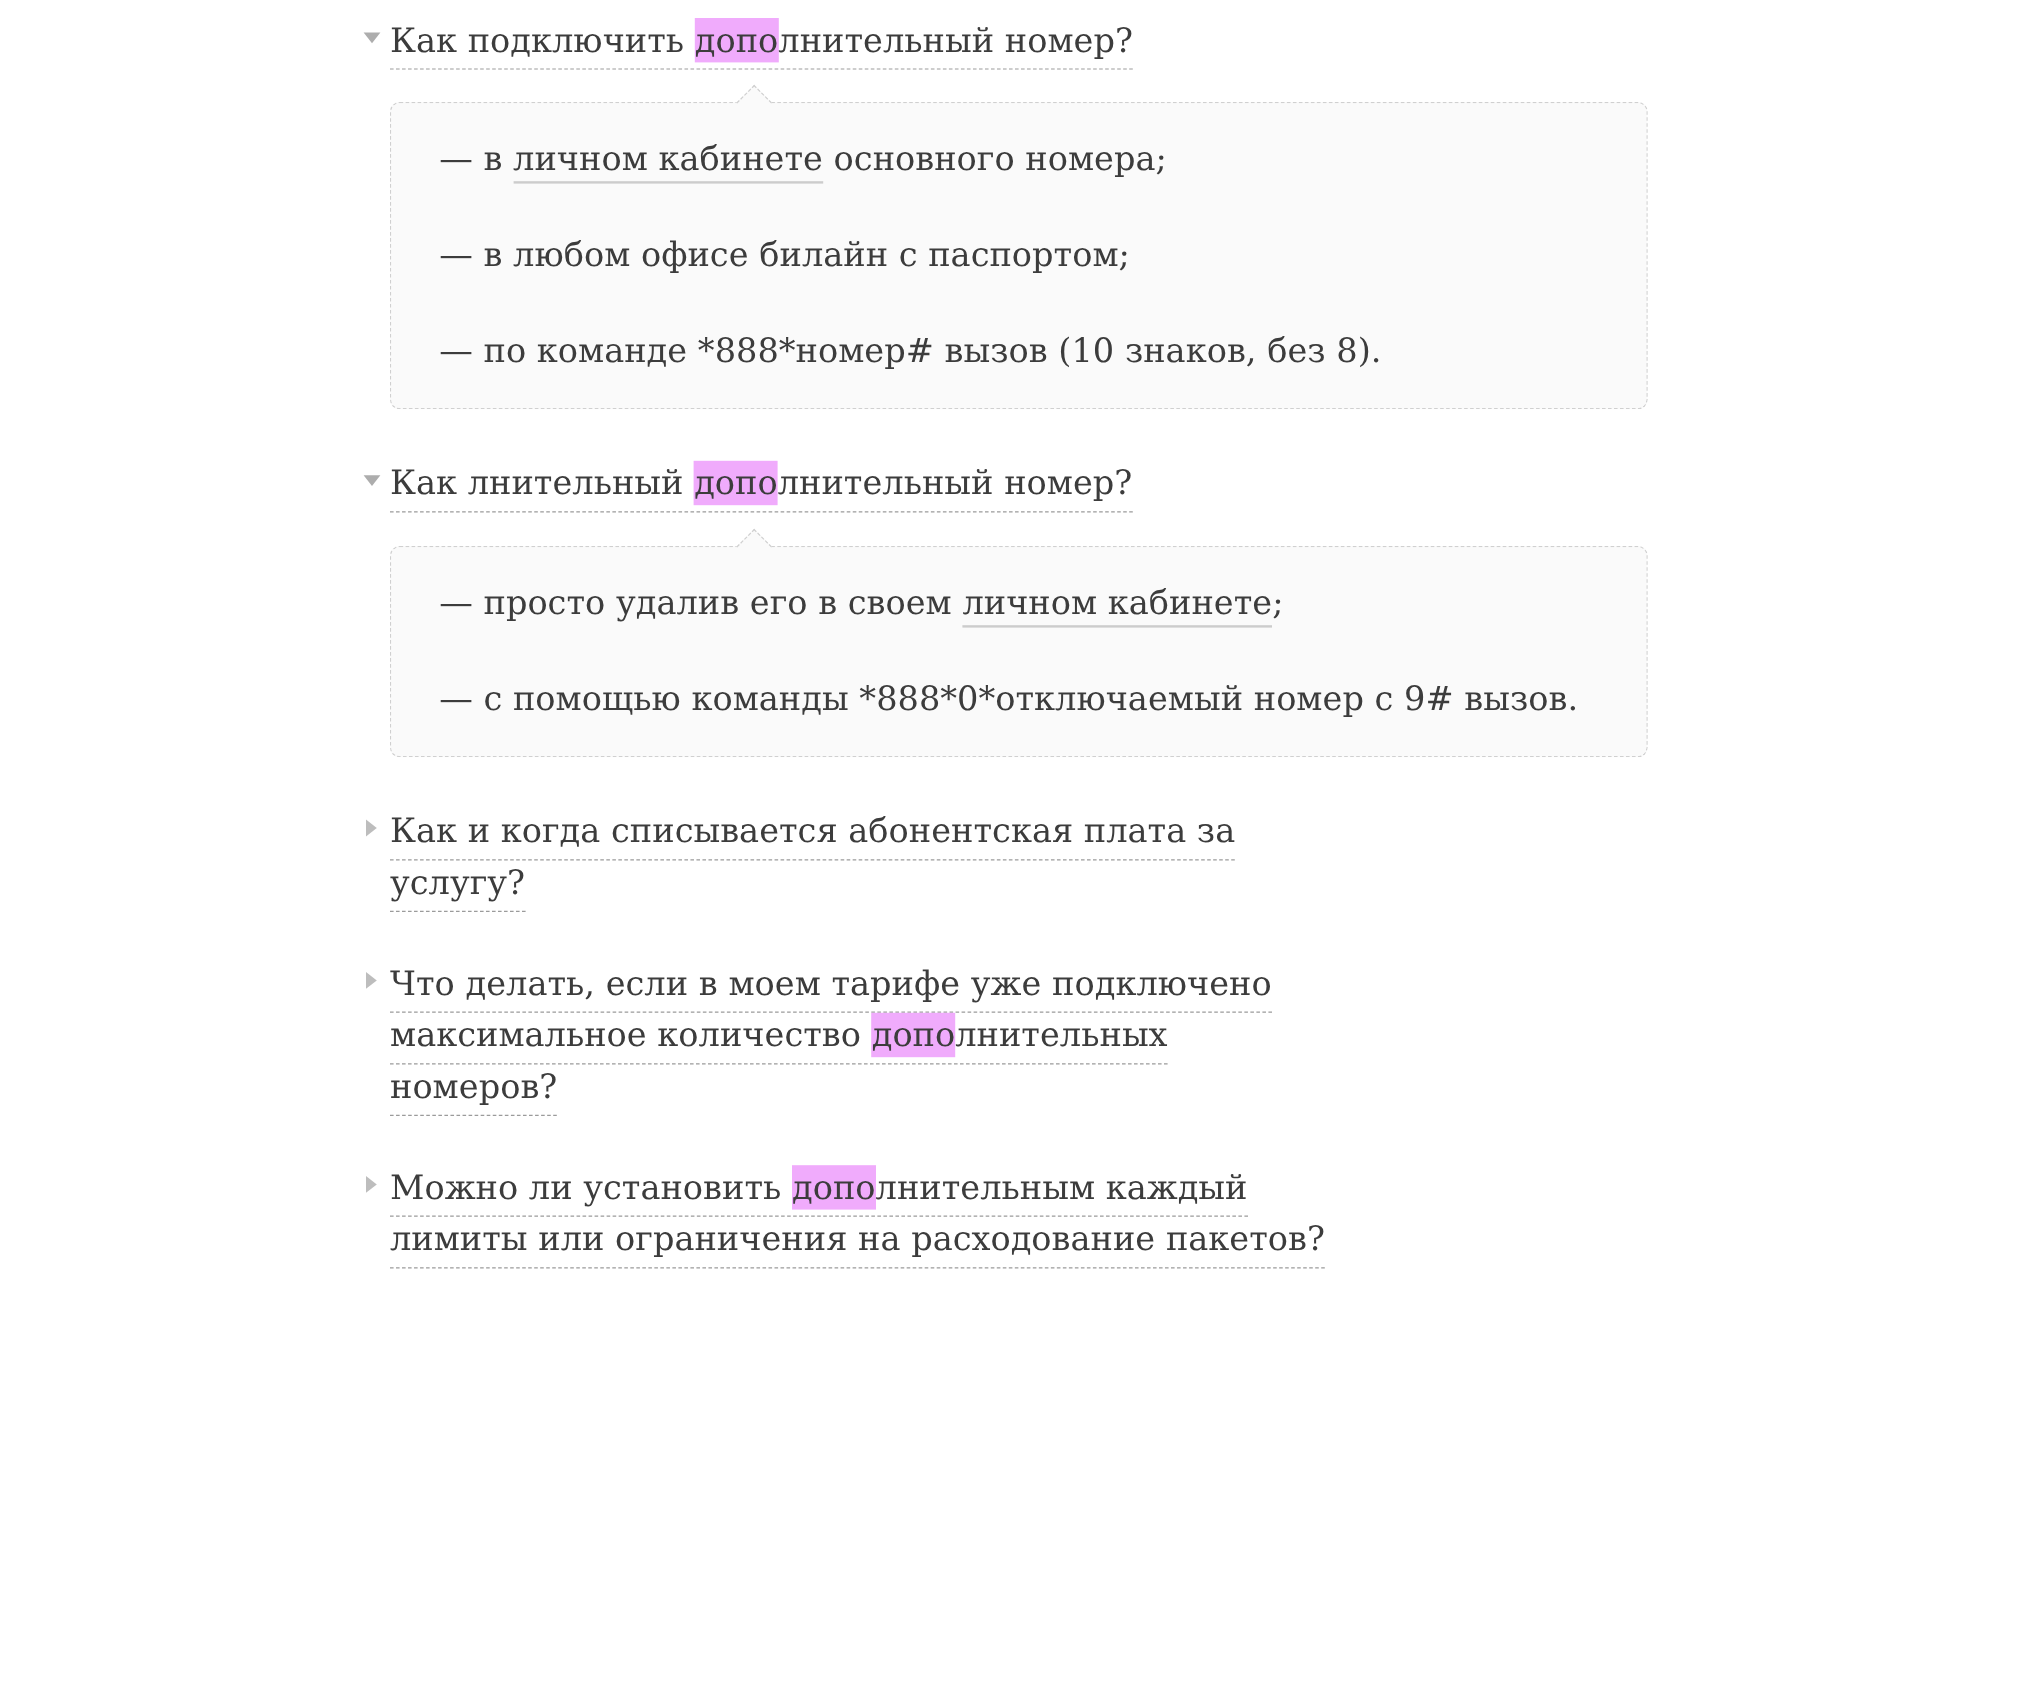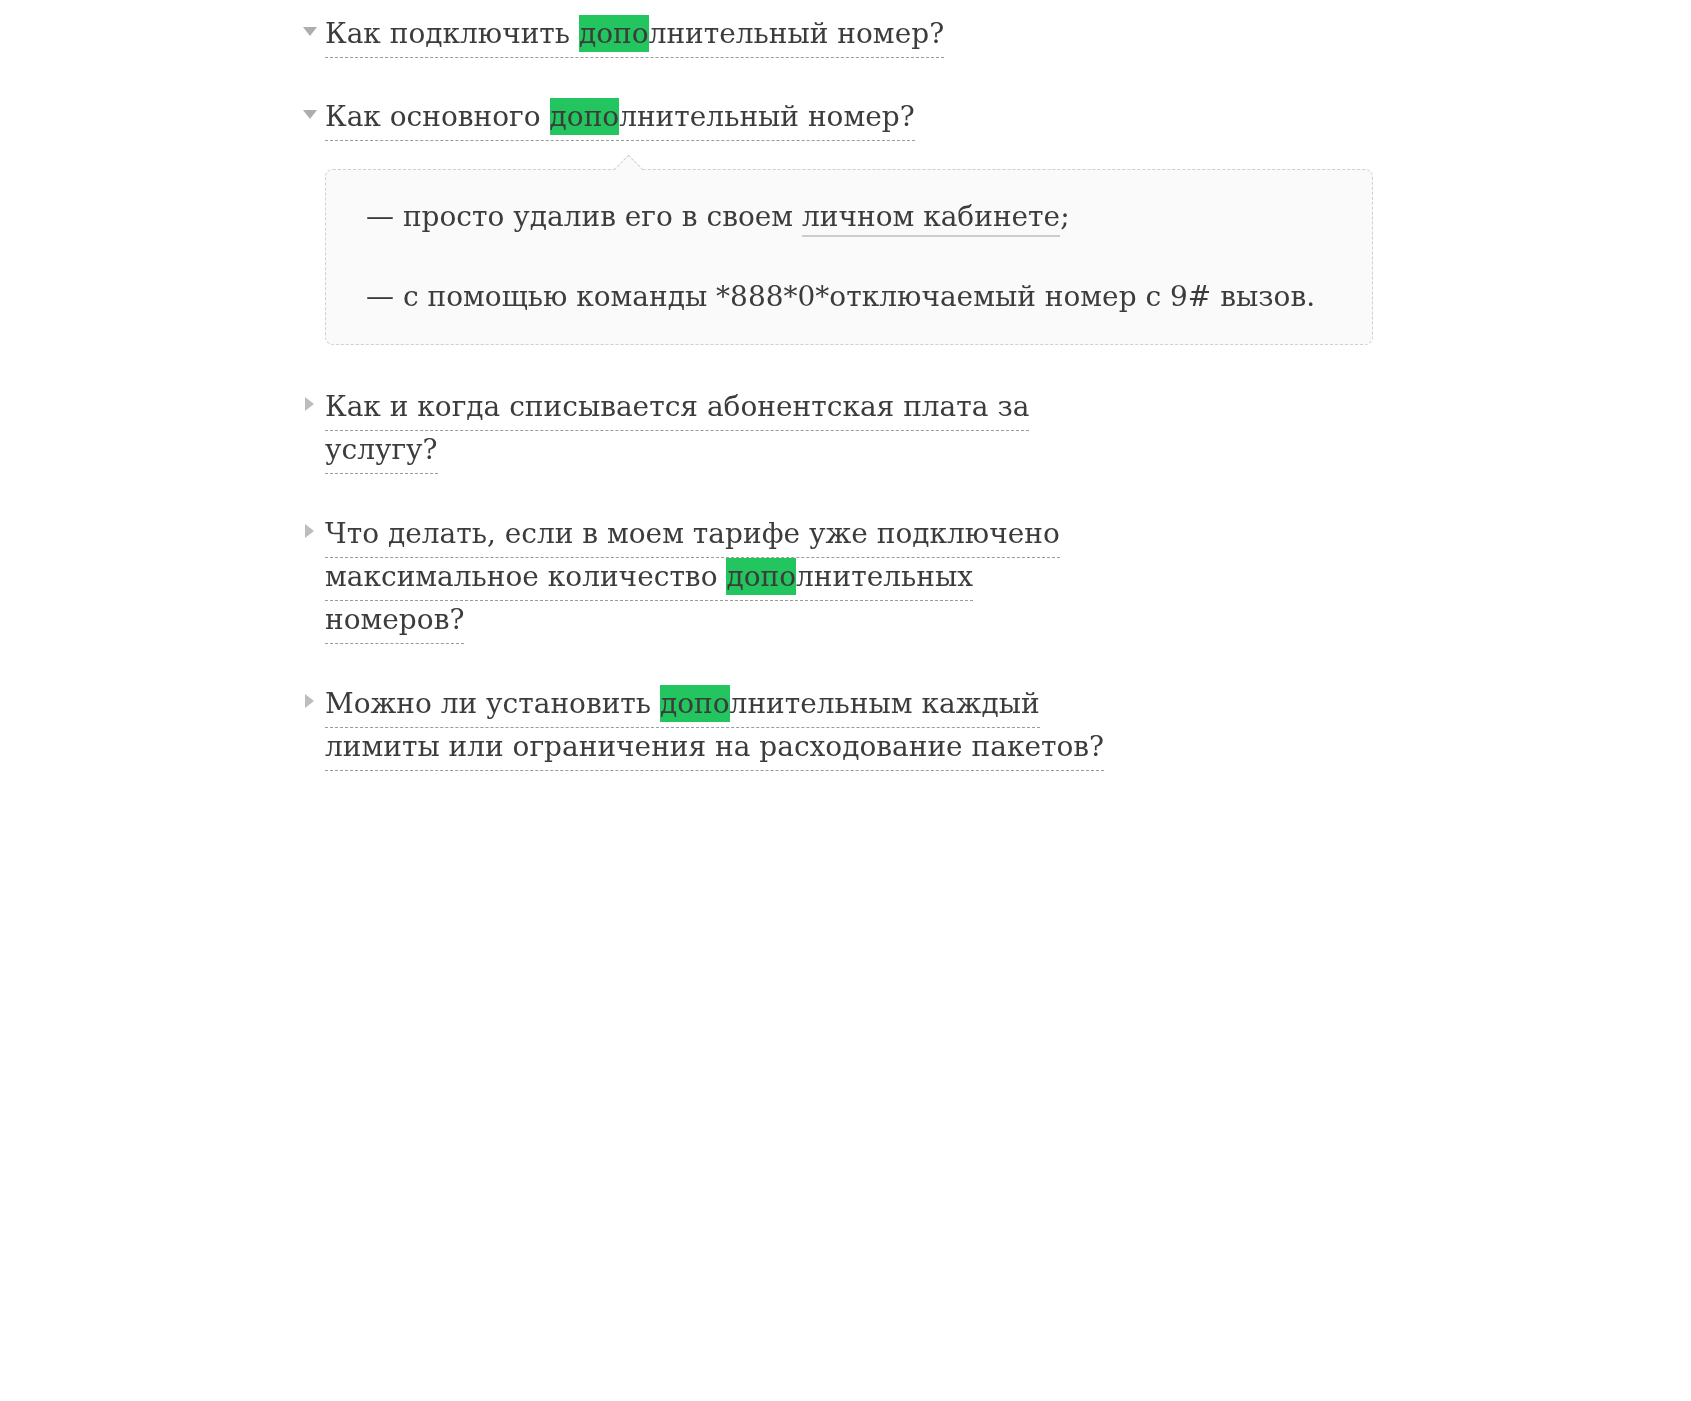--- a/index.html
+++ b/index.html
@@ -51,21 +51,21 @@
     border-left: 9px solid #bdbdbd;
   }
   a.question {
     color: #3c3c3c;
     text-decoration: none;
     border-bottom: 1px dashed #9b9b9b;
     padding-bottom: 7px;
     cursor: pointer;
   }
   mark.hl {
-    background: #22c55e;
+    background: #f0abfc;
     color: inherit;
     padding: 2px 0;
   }
   .answer-box {
     position: relative;
     background: #fafafa;
     border: 1px dashed #d0d0d0;
     border-radius: 8px;
     margin-top: 30px;
     padding: 26px 40px;
@@ -104,26 +104,32 @@
 <body>
 
 <div class="page">
   <section class="faq">
 
     <div class="faq-item">
       <div class="q-row">
         <span class="marker marker-down"></span>
         <a href="#" class="question"><span>Как подключить </span><mark class="hl">допо</mark><span>лнительный номер?</span></a>
       </div>
+      <div class="answer-box">
+        <span class="notch"></span>
+        <p class="answer"><span>— в </span><a href="#" class="inline-link">личном кабинете</a><span> основного номера;</span></p>
+        <p class="answer">— в любом офисе билайн с паспортом;</p>
+        <p class="answer">— по команде *888*номер# вызов (10 знаков, без 8).</p>
+      </div>
     </div>
 
     <div class="faq-item">
       <div class="q-row">
         <span class="marker marker-down"></span>
-        <a href="#" class="question"><span>Как основного </span><mark class="hl">допо</mark><span>лнительный номер?</span></a>
+        <a href="#" class="question"><span>Как лнительный </span><mark class="hl">допо</mark><span>лнительный номер?</span></a>
       </div>
       <div class="answer-box">
         <span class="notch"></span>
         <p class="answer"><span>— просто удалив его в своем </span><a href="#" class="inline-link">личном кабинете</a><span>;</span></p>
         <p class="answer">— с помощью команды *888*0*отключаемый номер с 9# вызов.</p>
       </div>
     </div>
 
     <div class="faq-item">
       <div class="q-row">

